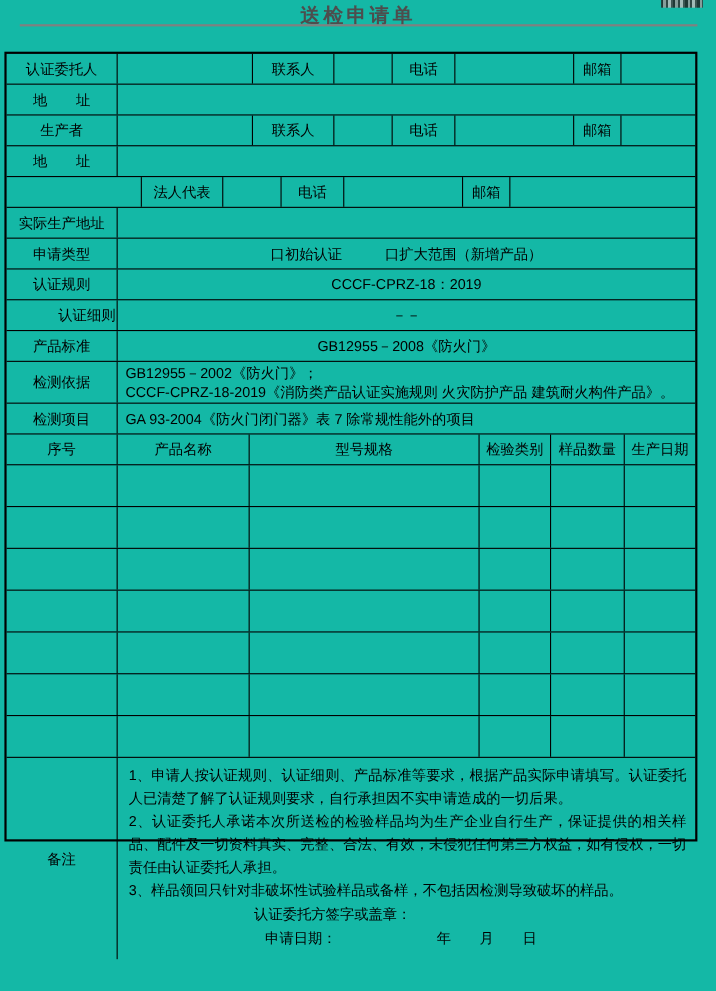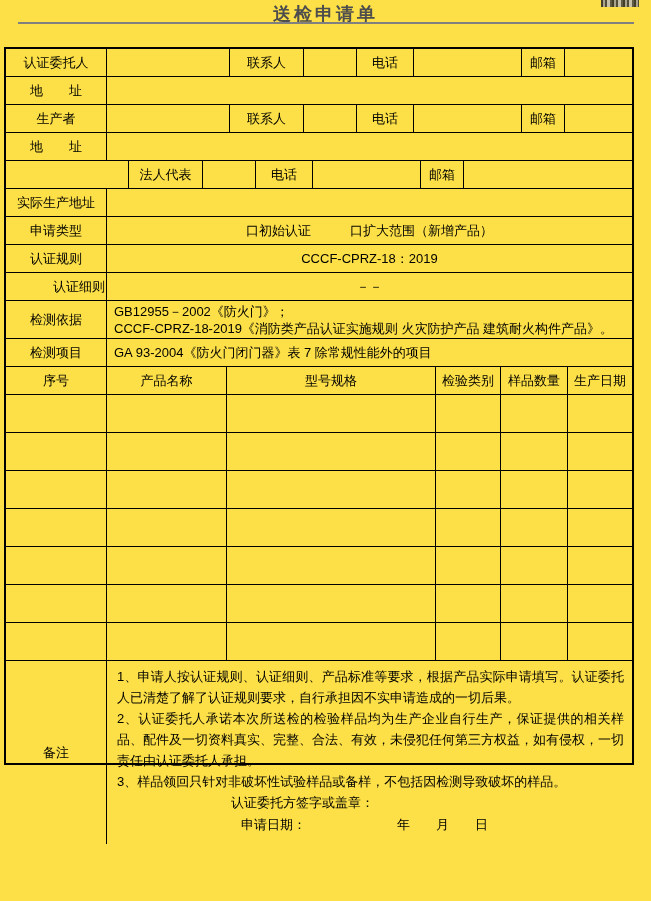--- a/index.html
+++ b/index.html
@@ -1,19 +1,19 @@
 <!DOCTYPE html>
 <html><head>
 <meta charset="utf-8">
 <style>
   * { margin:0; padding:0; box-sizing:border-box; }
   html,body { background:#ffffff; }
   .page {
     position:relative; width:651px; height:901px; margin:0 auto;
-    background:#fde047; color:#000;
+    background:#14b8a6; color:#000;
     font-family:"Liberation Sans", sans-serif;
   }
   .page-title {
     position:absolute; top:2px; left:0; width:100%;
     text-align:center; font-size:18px; font-weight:bold;
     color:#4d4d4d; letter-spacing:3px;
   }
   .title-rule {
     position:absolute; top:22px; left:18px; width:616px; height:2px;
     background:#808080;
@@ -103,20 +103,24 @@
         <div class="cell grow">口初始认证　　　口扩大范围（新增产品）</div>
       </div>
       <div class="row r28">
         <div class="cell" style="flex-basis: 101px;">认证规则</div>
         <div class="cell grow">CCCF-CPRZ-18：2019</div>
       </div>
       <div class="row r28">
         <div class="cell" style="flex-basis: 101px; padding-left: 46px;">认证细则</div>
         <div class="cell grow">－－</div>
       </div>
+      <div class="row r28">
+        <div class="cell" style="flex-basis: 101px;">产品标准</div>
+        <div class="cell grow">GB12955－2008《防火门》</div>
+      </div>
       <div class="row r38">
         <div class="cell" style="flex-basis: 101px;">检测依据</div>
         <div class="cell grow block">
           <div class="vline">GB12955－2002《防火门》；</div>
           <div class="vline">CCCF-CPRZ-18-2019《消防类产品认证实施规则 火灾防护产品 建筑耐火构件产品》。</div>
         </div>
       </div>
       <div class="row r28">
         <div class="cell" style="flex-basis: 101px;">检测项目</div>
         <div class="cell grow left">GA 93-2004《防火门闭门器》表 7 除常规性能外的项目</div>

